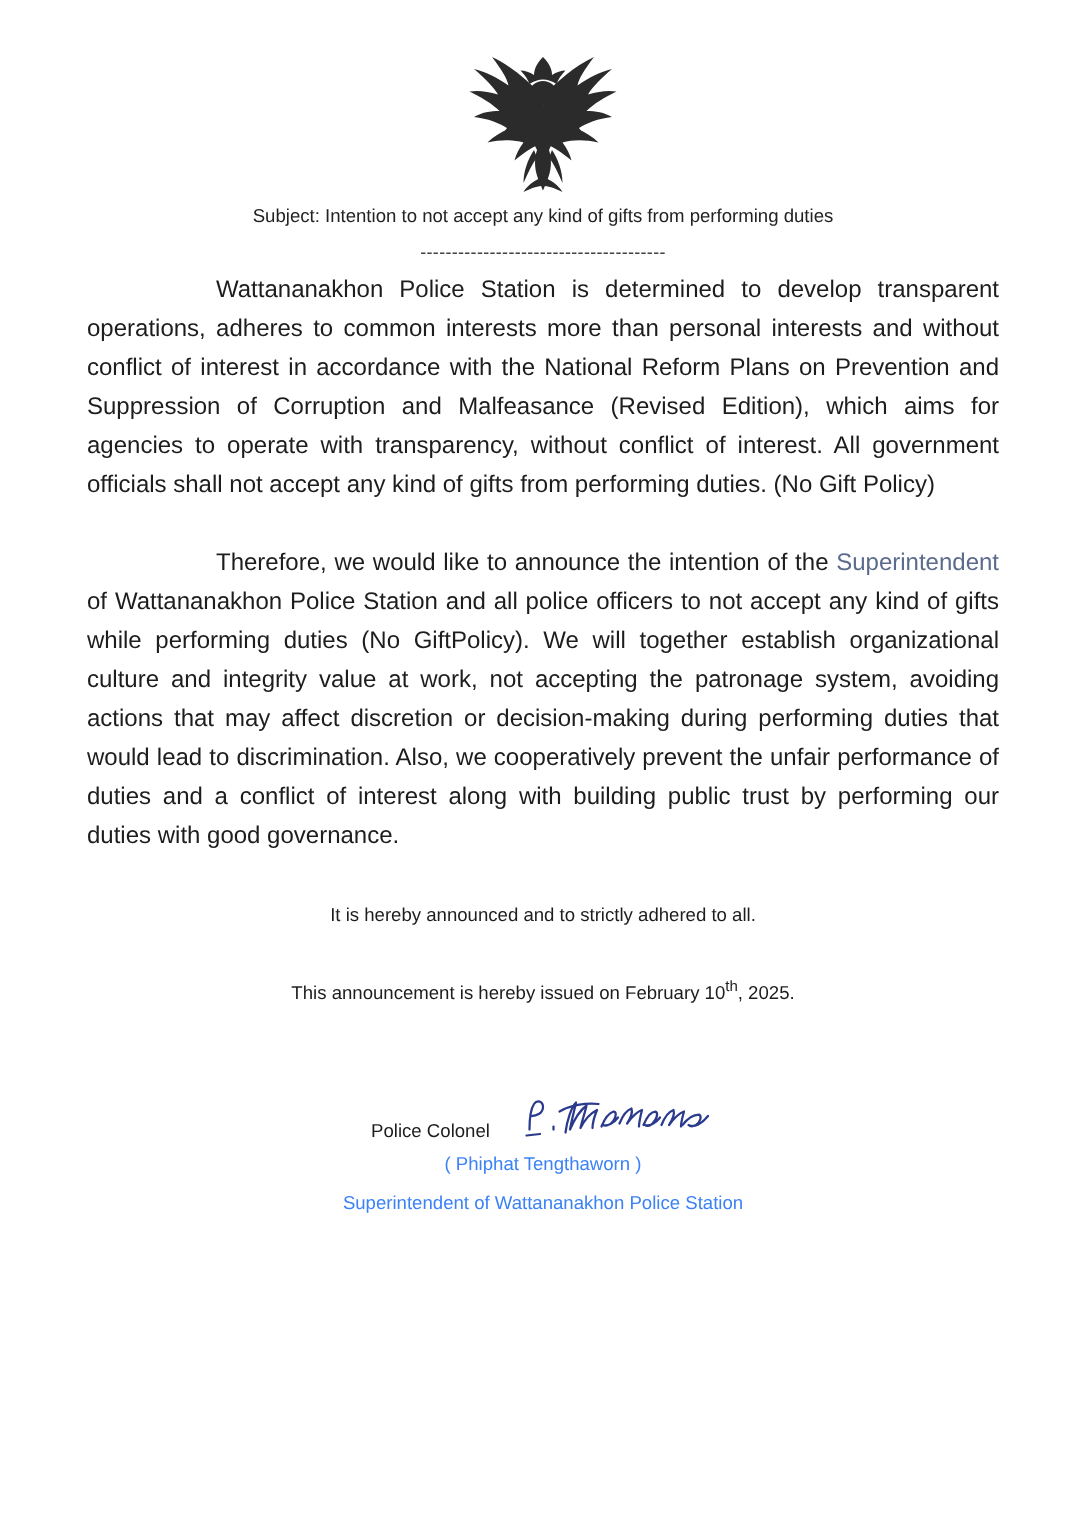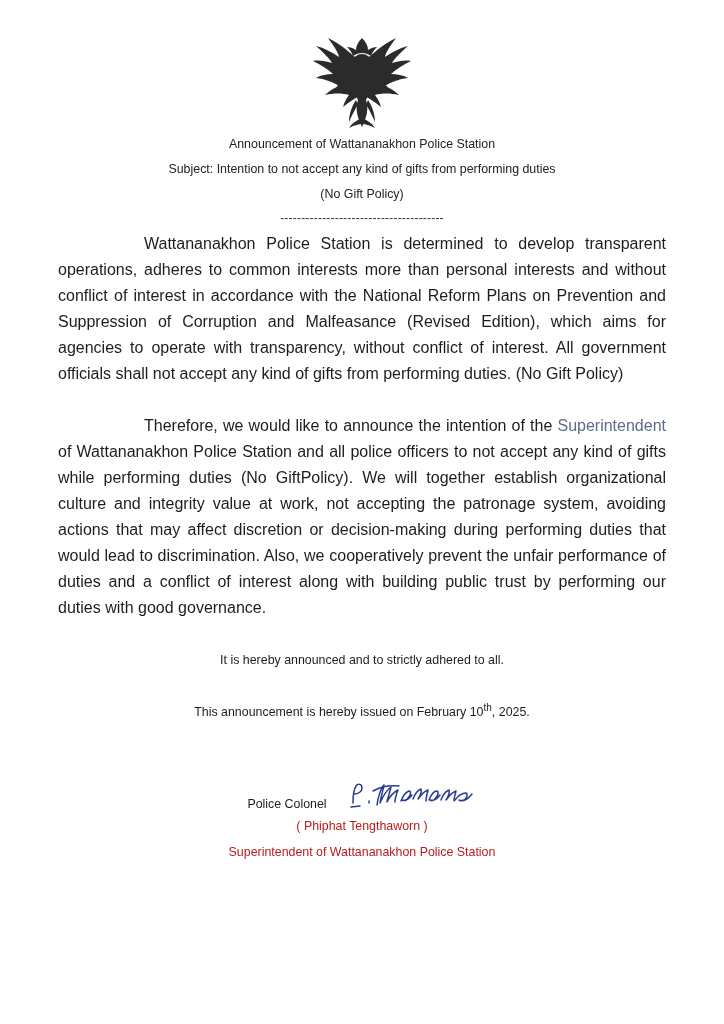--- a/index.html
+++ b/index.html
@@ -108,21 +108,21 @@
   .signature {
     width: 130px;
     height: 34px;
     position: relative;
   }
   .signature svg { display: block; }
   .sign-name, .sign-title {
     text-align: center;
     font-size: 12.4px;
     line-height: 26px;
-    color: #b91c1c;
+    color: #3b82f6;
   }
 </style>
 </head>
 <body>
 
 <div class="page">
 
   <div class="emblem-wrap">
     <span class="emblem">
       <svg class="emblem" viewBox="0 0 108 100" xmlns="http://www.w3.org/2000/svg" aria-hidden="true">
@@ -144,23 +144,21 @@
           <path d="M54 88 C49 90 44 93 41 98 C47 95 51 94 54 94 C57 94 61 95 67 98 C64 93 59 90 54 88 Z"></path>
 
           <path d="M48 70 C44 76 41 84 41 92 C44 85 47 79 50 75 Z"></path>
           <path d="M60 70 C64 76 67 84 67 92 C64 85 61 79 58 75 Z"></path>
         </g>
       </svg>
     </span>
   </div>
 
   <div class="heading">
-    <div>Announcement of Wattananakhon Police Station</div>
     <div>Subject: Intention to not accept any kind of gifts from performing duties</div>
-    <div>(No Gift Policy)</div>
   </div>
   <div class="rule">---------------------------------------</div>
 
   <div class="body-text">
     <p class="indent">Wattananakhon Police Station is determined to develop transparent operations, adheres to common interests more than personal interests and without conflict of interest in accordance with the National Reform Plans on Prevention and Suppression of Corruption and Malfeasance (Revised Edition), which aims for agencies to operate with transparency, without conflict of interest.  All government officials shall not accept any kind of gifts from performing duties. (No Gift Policy)</p>
 
     <div class="gap"></div>
 
     <p class="indent"><span>Therefore, we would like to announce the intention of the </span><span class="accent">Superintendent</span><span> of Wattananakhon Police Station and all police officers to not accept any kind of gifts while performing duties (No GiftPolicy). We will together establish organizational culture and integrity value at work, not accepting the patronage system, avoiding actions that may affect discretion or decision-making during performing duties that would lead to discrimination. Also, we cooperatively prevent the unfair performance of duties and a conflict of interest along with building public trust by performing our duties with good governance.</span></p>
   </div>

